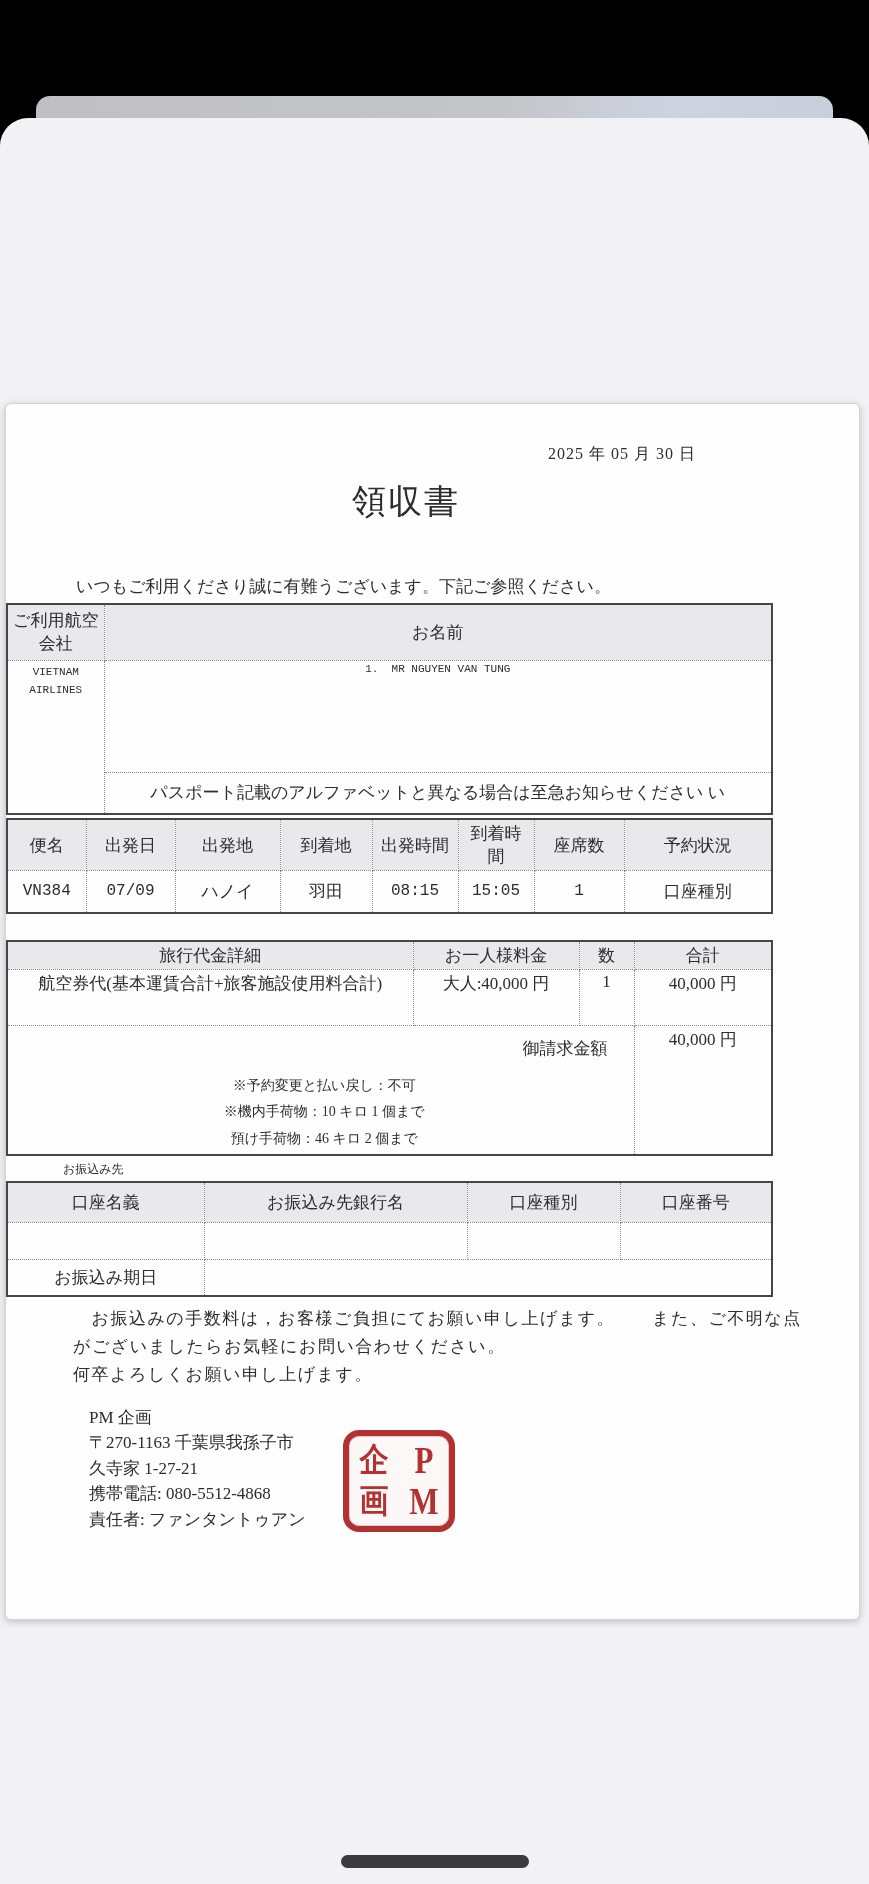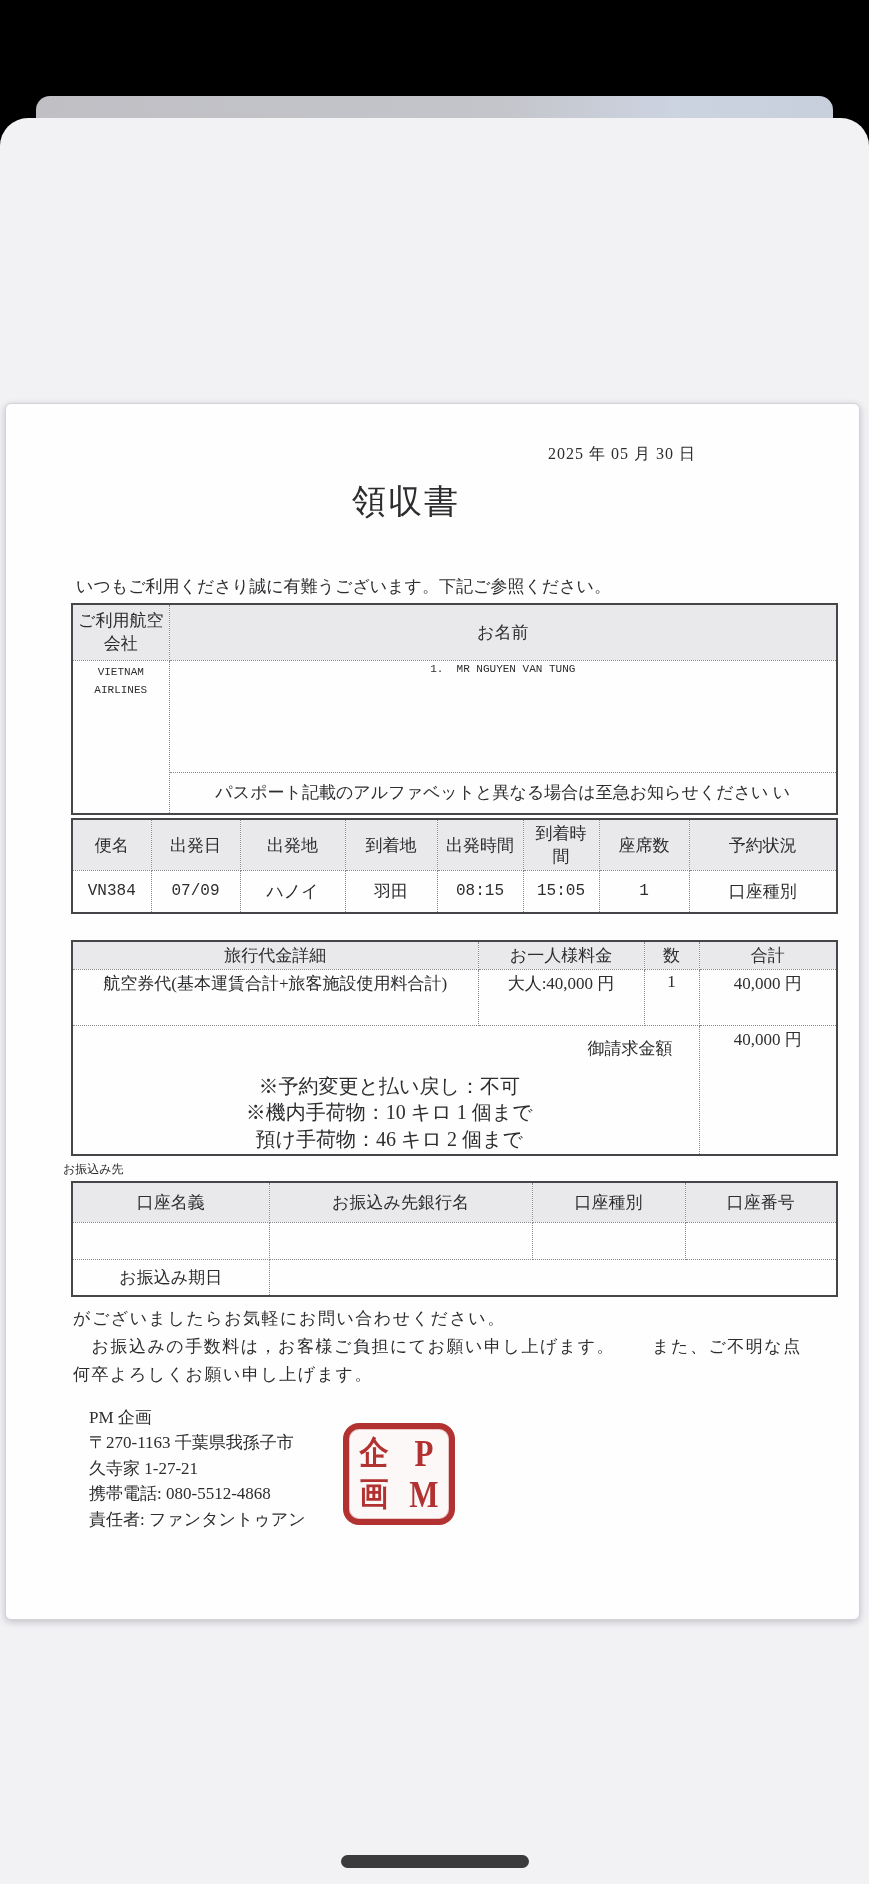--- a/index.html
+++ b/index.html
@@ -28,21 +28,21 @@
     box-sizing:border-box;background:#fefefe;border:1px solid #d2d2d7;
     border-radius:6px;box-shadow:0 2px 7px rgba(60,60,75,.28);
     padding-top:40px;color:#2d2d30;
   }
   .date-line{width:690px;text-align:right;font-size:16px;letter-spacing:1px;}
   .doc-title{margin:14px 0 0 60px;width:680px;text-align:center;
     font-size:34px;font-weight:400;letter-spacing:2px;}
   .greeting{margin:50px 0 0 70px;font-size:17px;}
   
   table.tbl{
-    border-collapse:collapse;table-layout:fixed;width:765px;margin-left:65px;
+    border-collapse:collapse;table-layout:fixed;width:765px;
     border:2px solid #46464a;font-size:17px;color:#2d2d30;
   }
   .tbl th,.tbl td{
     border:1px dotted #88888d;font-weight:400;text-align:center;
     padding:2px 4px;box-sizing:border-box;overflow:hidden;
   }
   .tbl th{background:#e9e9eb;}
   .mono{font-family:Liberation Mono, monospace;font-size:11px;}
   .mono16{font-family:"Liberation Mono","DejaVu Sans Mono",monospace;font-size:16px;}
   
@@ -53,30 +53,30 @@
   
   .flight-head th{height:36px;}
   .flight-row td{height:42px;}
   
   .price-head th{height:28px;}
   .price-item{height:56px;vertical-align:top;text-align:left;padding:8px 0 0 8px;}
   .price-fare{vertical-align:top;text-align:left;padding:8px 0 0 10px;}
   .price-num,.price-total{vertical-align:top;padding-top:8px;}
   .price-bottom-left{height:122px;vertical-align:top;text-align:left;padding:0;}
   .invoice-label{text-align:right;padding:9px 22px 0 0;font-size:17px;}
-  .price-notes{margin-top:13px;padding-left:7px;line-height:26.5px;font-size:20px;}
+  .price-notes{margin-top:13px;padding-left:7px;line-height:26.5px;font-size:14px;}
   .price-bottom-right{vertical-align:top;padding-top:9px;}
   
   .bank-label{margin:5px 0 0 57px;font-size:12px;}
   .bank-head th{height:40px;}
   .bank-empty td{height:37px;}
   .bank-due td{height:37px;}
   
   .closing{margin:8px 0 0 67px;font-size:17px;line-height:28px;letter-spacing:1.5px;}
-  .footer-row{display:flex;margin:16px 16px 0 83px;align-items:center;}
+  .footer-row{display:flex;margin:16px 16px 0 83px;align-items:flex-end;}
   .company{width:252px;font-size:17px;line-height:25.4px;}
   .stamp{
     width:100px;height:90px;margin:10px 0 0 2px;flex:none;
     border:6px solid #b23231;border-radius:16px;background:rgba(178,50,49,.03);
     display:flex;color:#b23231;font-weight:bold;
     box-shadow:inset 0 0 0 1px rgba(178,50,49,.25);
   }
   .stamp-col{flex:1;display:flex;flex-direction:column;align-items:center;justify-content:space-around;padding:4px 0;}
   .stamp-char{font-size:29px;line-height:1;transform:scaleY(1.15);}
   .stamp-char-latin{font-size:31px;line-height:1;transform:scaleY(1.2);}
@@ -205,22 +205,22 @@
         <td></td>
       </tr>
       <tr class="bank-due">
         <td>お振込み期日</td>
         <td colspan="3"></td>
       </tr>
     </tbody>
       </table>
 
     <div class="closing">
+      <div>　お振込みの手数料は，お客様ご負担にてお願い申し上げます。　　また、ご不明な点</div>
       <div>がございましたらお気軽にお問い合わせください。</div>
-      <div>　お振込みの手数料は，お客様ご負担にてお願い申し上げます。　　また、ご不明な点</div>
       <div>何卒よろしくお願い申し上げます。</div>
     </div>
 
     <div class="footer-row">
       <div class="company">
         <div>PM 企画</div>
         <div>〒270-1163 千葉県我孫子市</div>
         <div>久寺家 1-27-21</div>
         <div>携帯電話: 080-5512-4868</div>
         <div>責任者: ファンタントゥアン</div>

